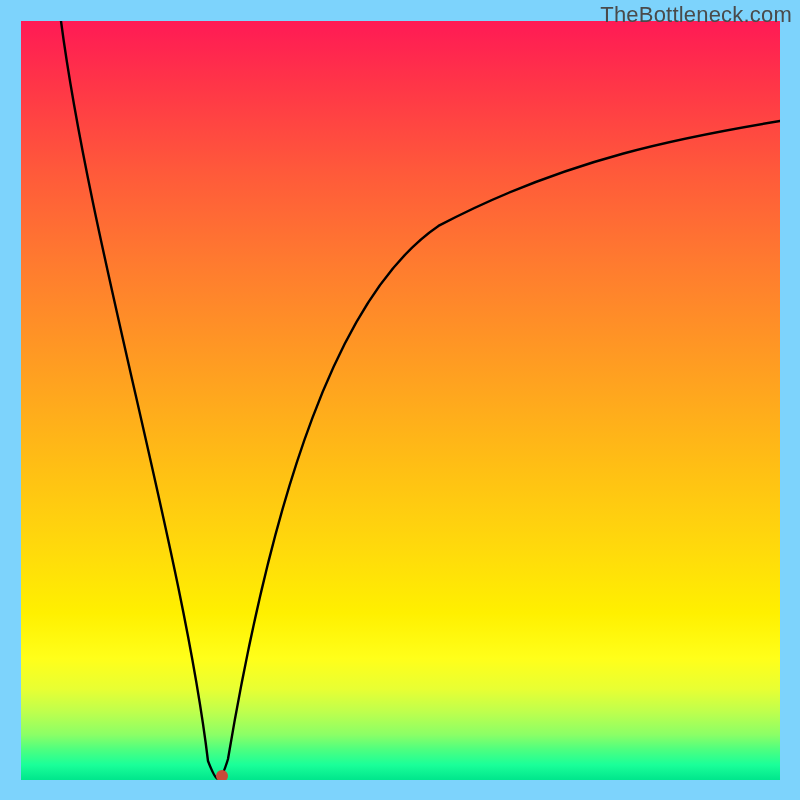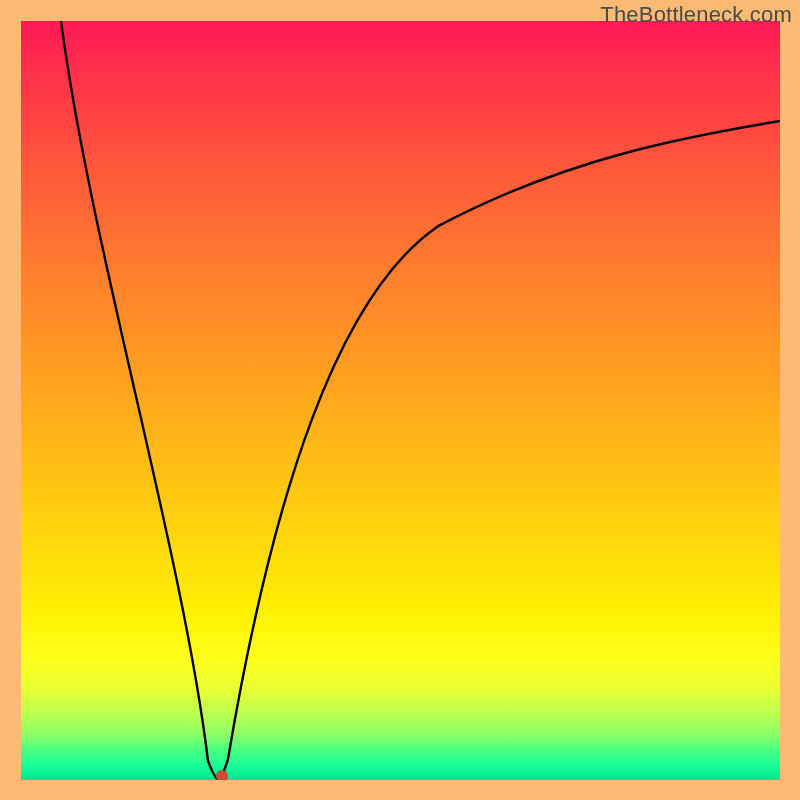--- a/index.html
+++ b/index.html
@@ -8,21 +8,21 @@
     width: 800px;
     height: 800px;
     background: #000;
     font-family: Arial, Helvetica, sans-serif;
     overflow: hidden;
   }
   .frame {
     position: relative;
     width: 800px;
     height: 800px;
-    background: #fdba74;
+    background: #7dd3fc;
   }
   .watermark {
     position: absolute;
     top: 2px;
     right: 8px;
     color: #4a4a4a;
     font-size: 22px;
     font-weight: 500;
     letter-spacing: 0.2px;
     z-index: 10;

